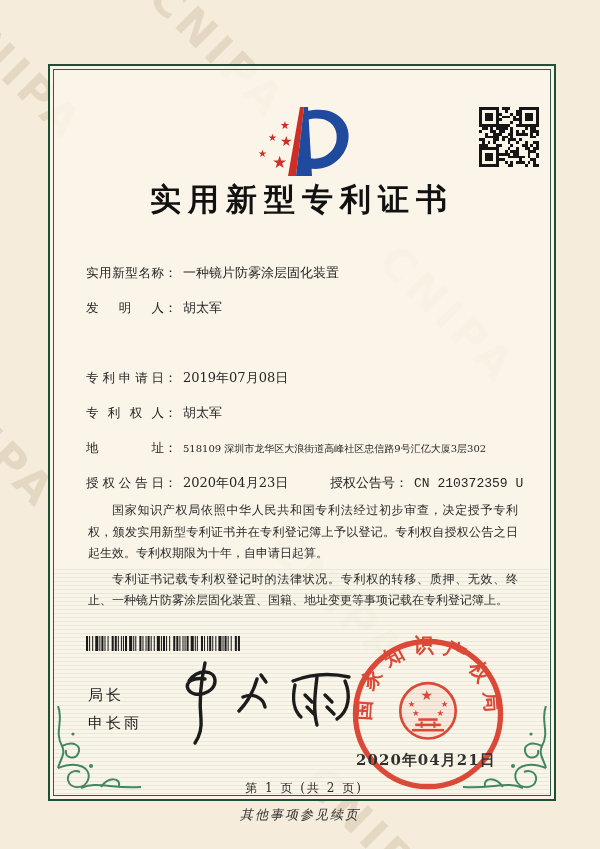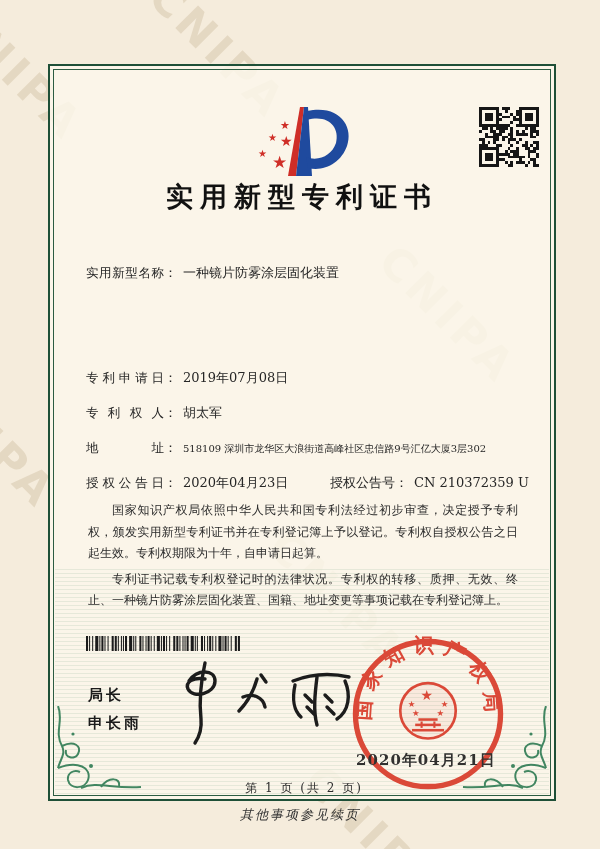--- a/index.html
+++ b/index.html
@@ -27,35 +27,35 @@
     position:absolute;left:5px;right:5px;bottom:5px;top:500px;
     background:repeating-linear-gradient(0deg, rgba(126,168,138,0.30) 0 1px, transparent 1px 4px);
     opacity:.55;pointer-events:none;
   }
   .cert-number{position:absolute;left:36px;top:32px;font-size:13px;letter-spacing:2px;color:#2a2a2a;}
   .logo{position:absolute;left:194px;top:36px;width:118px;height:78px;}
   .qr{position:absolute;left:429px;top:41px;width:60px;height:60px;}
   .qr svg{width:100%;height:100%;}
   .title{
     position:absolute;left:0;right:0;top:113px;text-align:center;
-    font-size:27px;font-weight:bold;letter-spacing:7px;color:#111;
+    font-size:31px;font-weight:bold;letter-spacing:7px;color:#111;
   }
   .frow{position:absolute;left:36px;right:26px;font-size:13px;color:#262626;white-space:nowrap;}
   .flabel{display:inline-block;width:78px;text-align:justify;text-align-last:justify;vertical-align:bottom;font-size:12.5px;}
   .fvalue{margin-left:6px;font-size:13px;}
   .fvalue.small{font-size:10px;letter-spacing:0;}
-  .fpair2{position:absolute;left:244px;top:0;}
+  .fpair2{position:absolute;left:244px;top:0;font-family:Liberation Mono, monospace;}
   .paras{position:absolute;left:34px;top:430px;width:438px;font-size:12px;line-height:1.8;color:#2b2b2b;text-align:justify;}
   .paras p{margin:4px;text-indent:2em;}
   .barcode{position:absolute;left:36px;top:570px;width:156px;height:15px;}
   .barcode svg{width:100%;height:100%;}
   .signer{
     position:absolute;left:38px;top:620px;
     font-family:"DejaVu Sans","Liberation Sans",sans-serif;
-    font-weight:bold;font-size:15px;letter-spacing:3px;color:#1c1c1c;
+    font-weight:normal;font-size:15px;letter-spacing:3px;color:#1c1c1c;
   }
   .signer div{margin-bottom:9px;}
   .signature{position:absolute;left:115px;top:583px;width:218px;height:102px;}
   .seal{position:absolute;left:298px;top:568px;width:160px;height:160px;opacity:.93;}
   .page-footer{position:absolute;left:4px;right:0;top:714px;text-align:center;font-size:12px;letter-spacing:2px;color:#2a2a2a;}
   .flourish{position:absolute;width:92px;height:92px;bottom:1px;}
   .flourish.bl{left:1px;}
   .flourish.br{right:1px;transform:scaleX(-1);}
   .continuation{
     position:absolute;left:0;right:0;top:806px;text-align:center;z-index:1;
@@ -326,20 +326,23 @@
         <rect x="16" y="20" width="1" height="1"></rect>
         <rect x="19" y="20" width="1" height="1"></rect>
         <rect x="20" y="20" width="1" height="1"></rect>
       </svg></div>
 
   <div class="title">实用新型专利证书</div>
 
   <div class="frow" style="top:198px">
     <span class="flabel">实用新型名称</span><span>：</span><span class="fvalue">一种镜片防雾涂层固化装置</span>
   </div>
+  <div class="frow" style="top:233px">
+    <span class="flabel">发明人</span><span>：</span><span class="fvalue">胡太军</span>
+  </div>
   <div class="frow" style="top:303px">
     <span class="flabel">专利申请日</span><span>：</span><span class="fvalue">2019年07月08日</span>
   </div>
   <div class="frow" style="top:338px">
     <span class="flabel">专利权人</span><span>：</span><span class="fvalue">胡太军</span>
   </div>
   <div class="frow" style="top:373px">
     <span class="flabel">地址</span><span>：</span><span class="fvalue small">518109 深圳市龙华区大浪街道高峰社区忠信路9号汇亿大厦3层302</span>
   </div>
   <div class="frow" style="top:408px">

